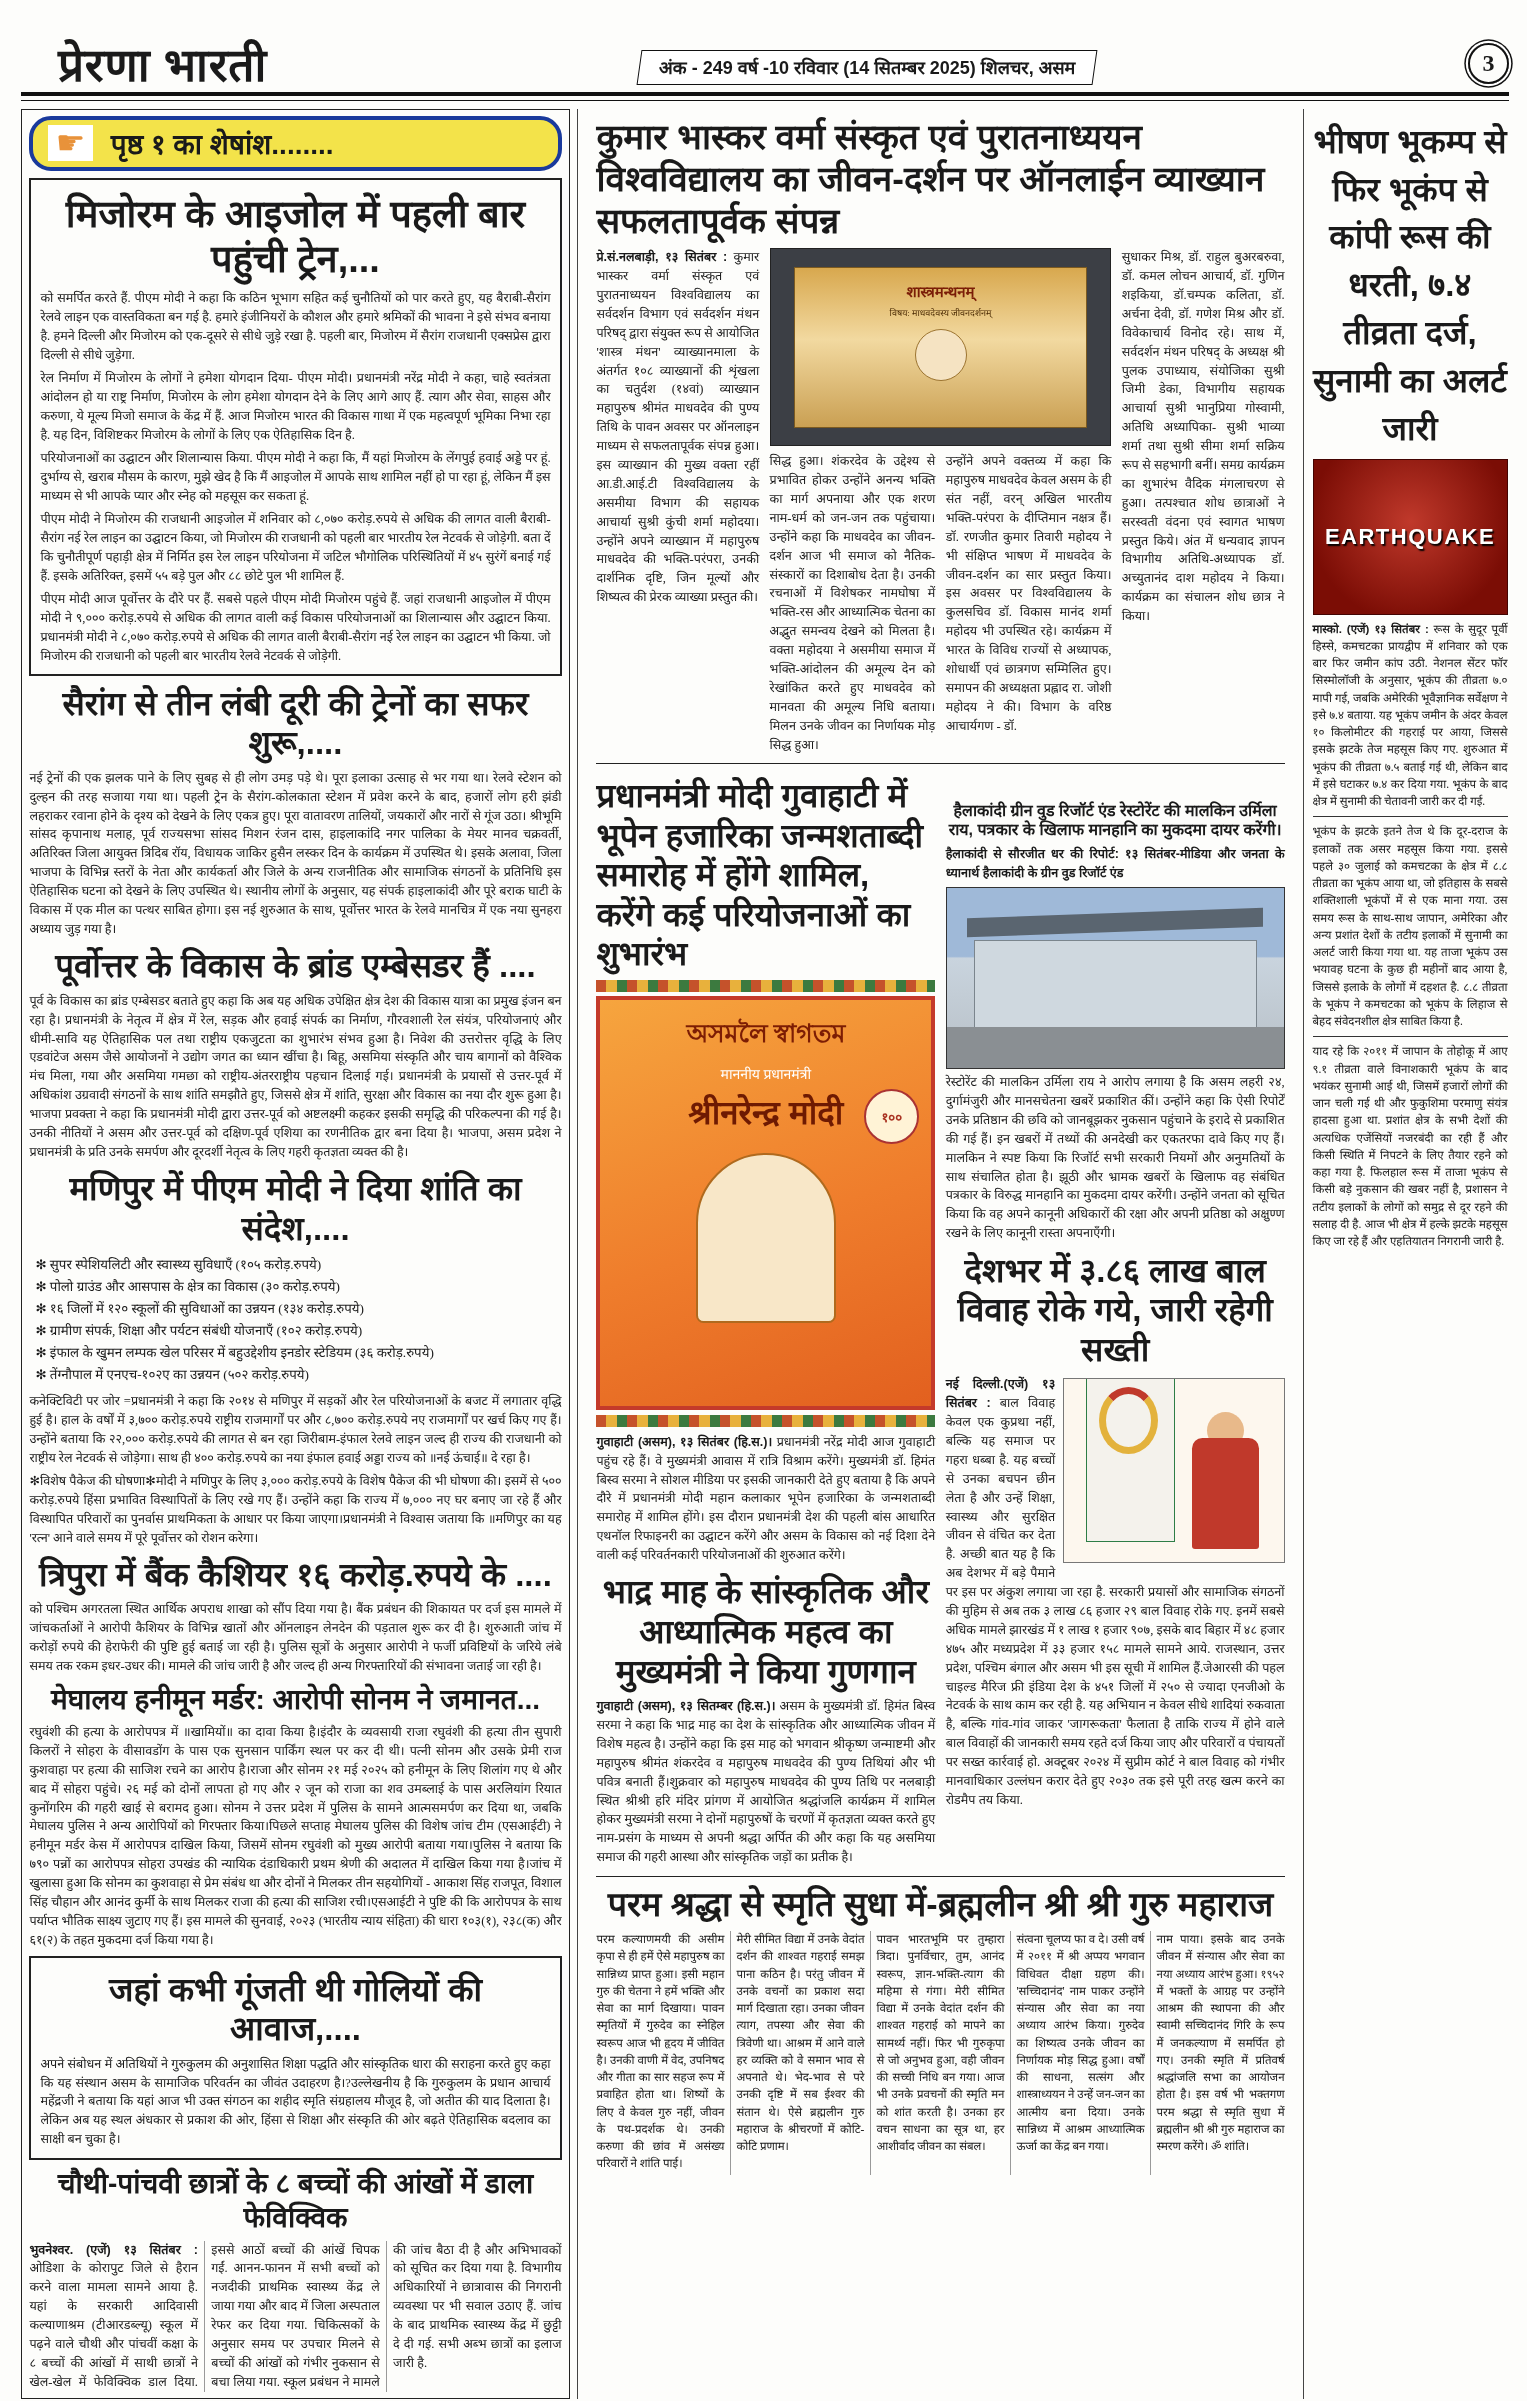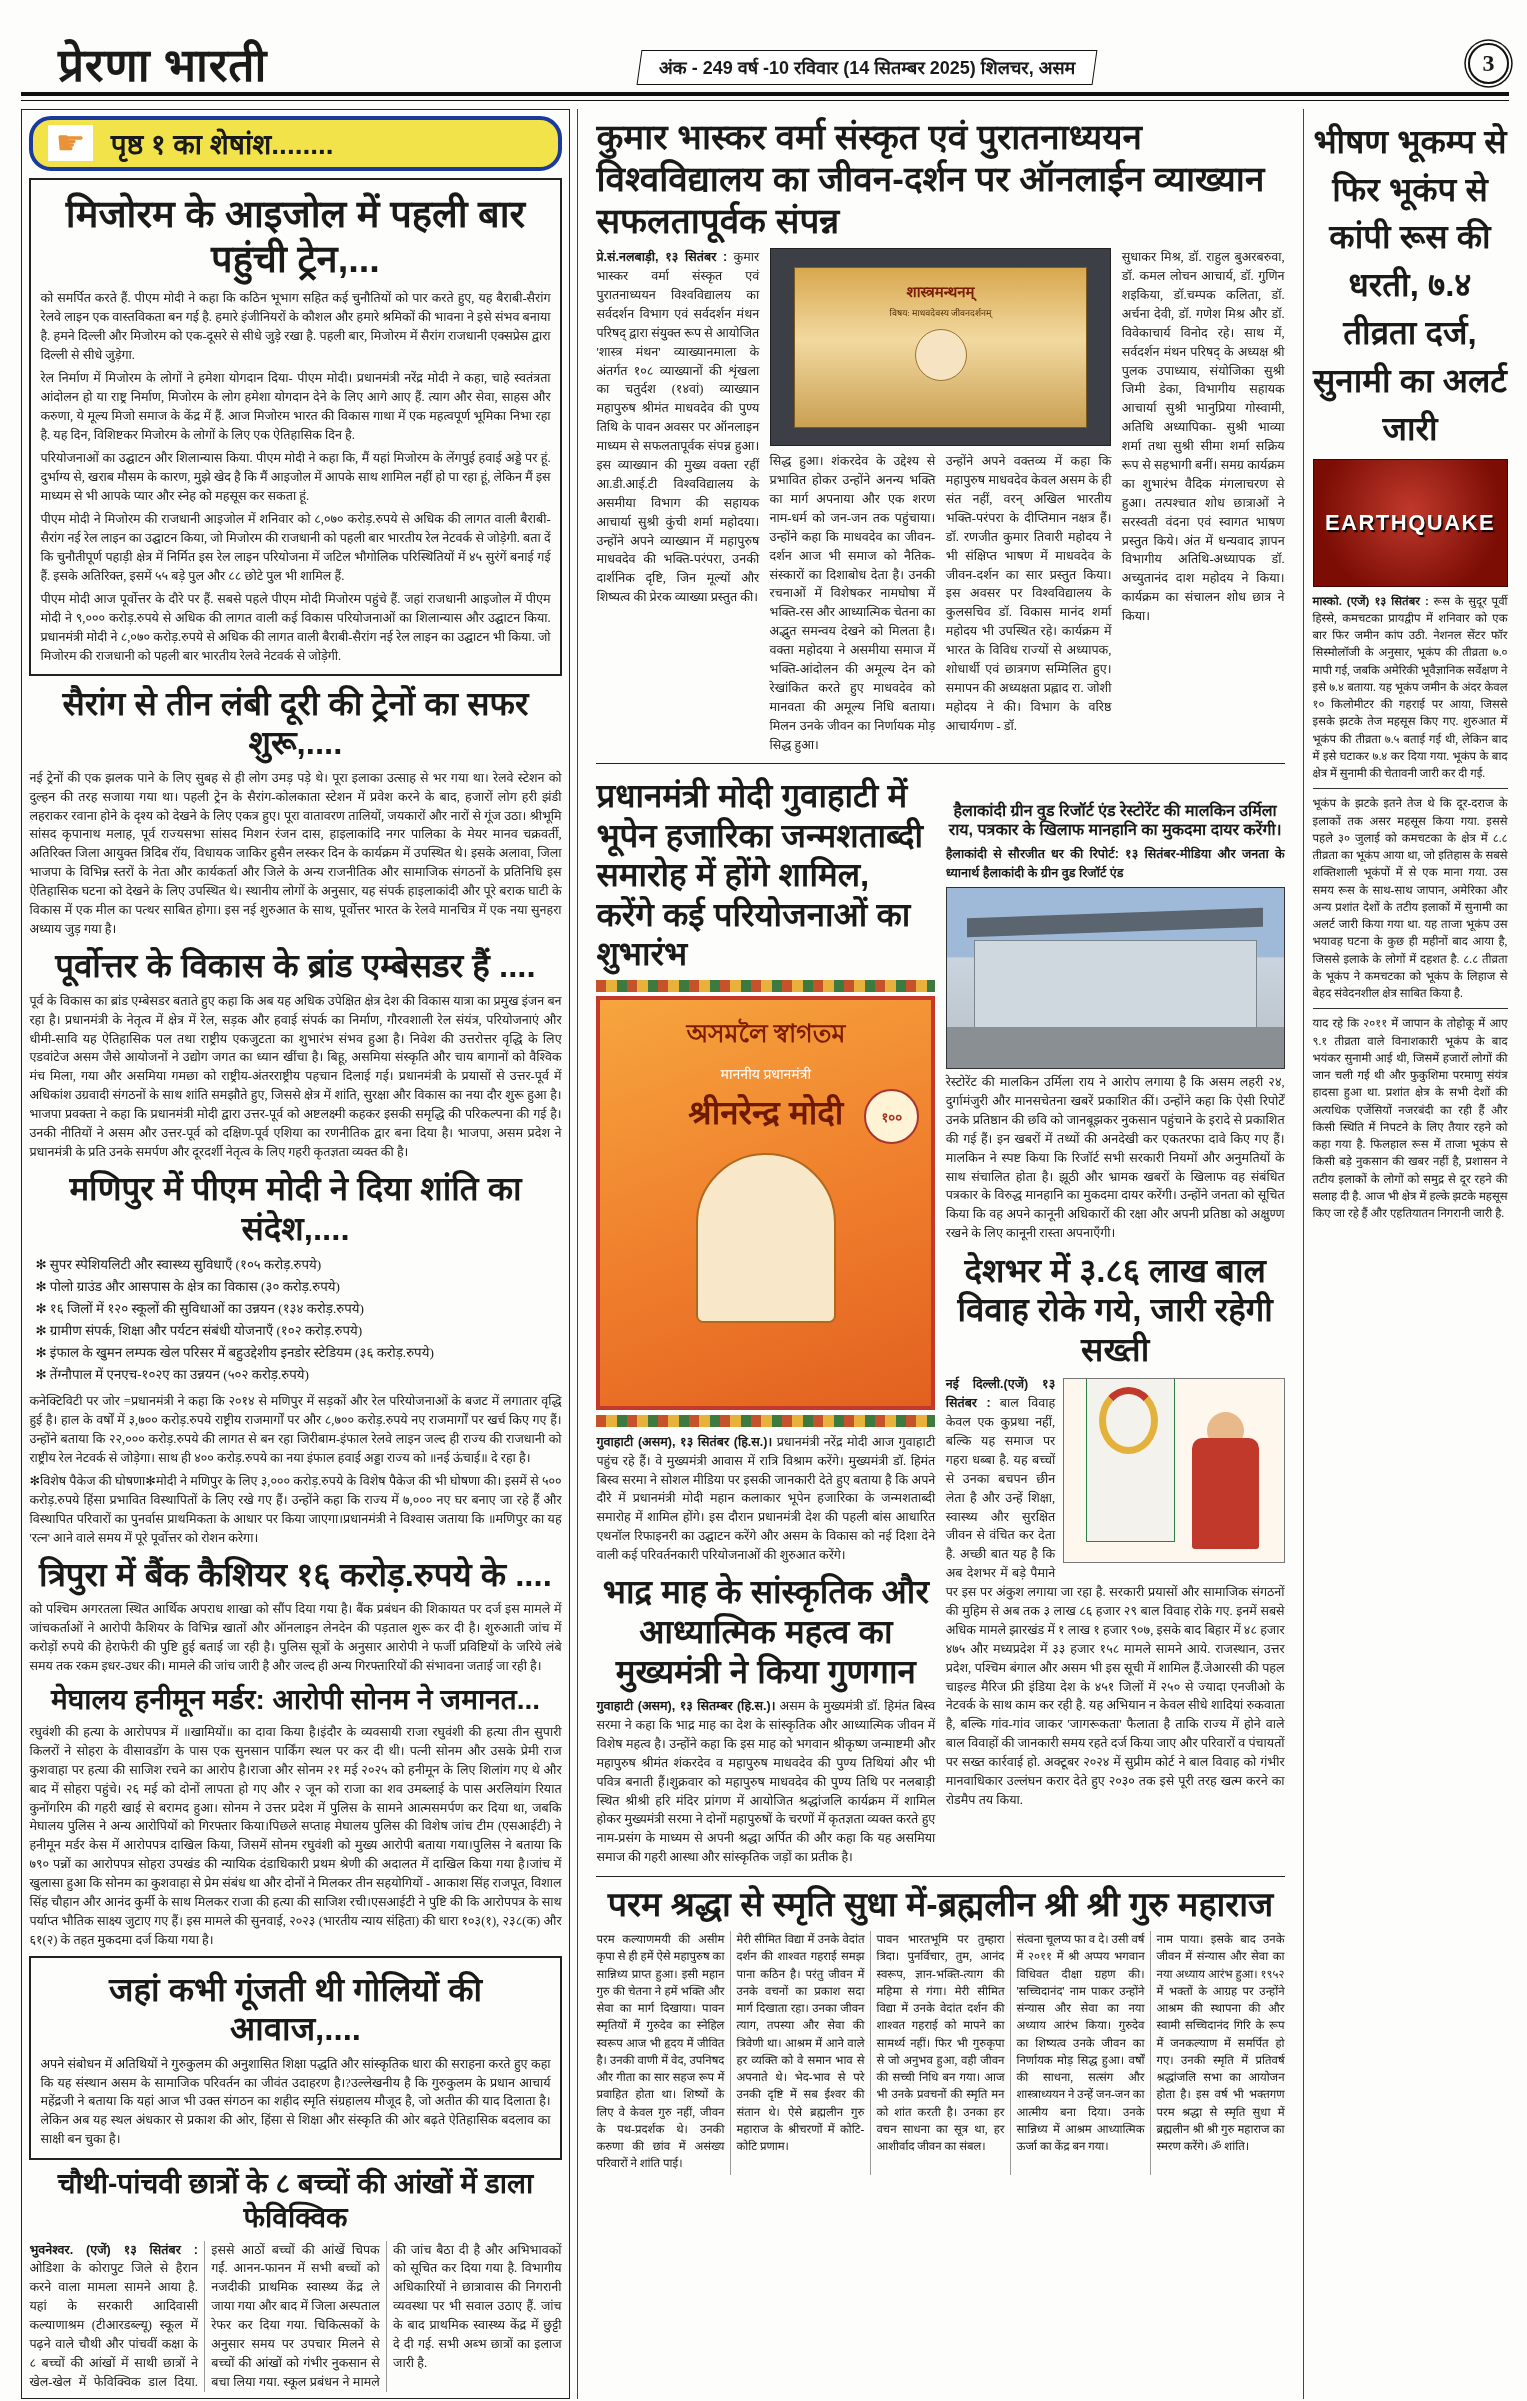--- a/index.html
+++ b/index.html
@@ -89,21 +89,21 @@
 
   .photo-marriage { float:right; width:222px; height:185px; margin:3px 0 4.4px 7.4px; border:0.7px solid #777;
                     background:#fdf7ee; position:relative; overflow:hidden; }
   .pm-groom { position:absolute; left:22px; top:-7.4px; width:89px; height:170px; background:#f4f2ec;
               border:1.5px solid #2e7d46; }
   .pm-garland { position:absolute; left:35px; top:7.4px; width:59px; height:67px;
                 border:7.4px solid #e3b23c; border-top:7.4px solid #c0392b; border-radius:50%; }
   .pm-bride { position:absolute; right:25px; top:59px; width:67px; height:111px; background:#c0392b; border-radius:10.4px 10.4px 3px 3px; }
   .pm-bridehead { position:absolute; right:40px; top:33px; width:37px; height:37px; background:#e8b98a; border-radius:50%; }
 
-  .photo-eq { height:128px; background:radial-gradient(circle at 50% 40%, #c0392b, #7b0d05 75%);
+  .photo-eq { height:156px; background:radial-gradient(circle at 50% 40%, #c0392b, #7b0d05 75%);
               border:1.5px solid #430402; display:flex; align-items:center; justify-content:center; margin:6px 0; }
   .photo-eq span { color:#fff; font-weight:bold; font-size:22px; letter-spacing:1.5px;
                    font-family:"Liberation Sans","DejaVu Sans",sans-serif; text-shadow:1.5px 1.5px 1.5px #000; }
 
   .fivecol { column-count:5; column-gap:12px; column-rule:0.7px solid #999; margin-top:4.4px; }
   .fivecol p { font-size:11.5px; line-height:1.5; text-align:justify; margin-bottom:16px; }
 
   .colR p.body { font-size:11.5px; }
   .rule-thin { border-top:1.1px solid #333; margin:6px 0; }
   .wide-rule { border-top:1.5px solid #222; margin:4.4px 0; }

